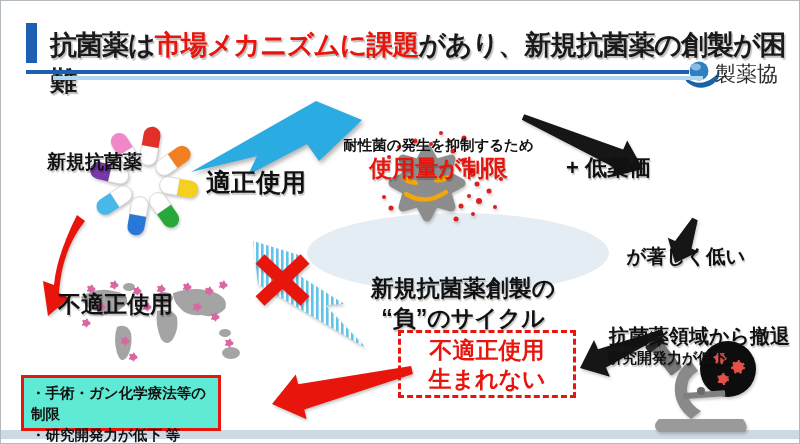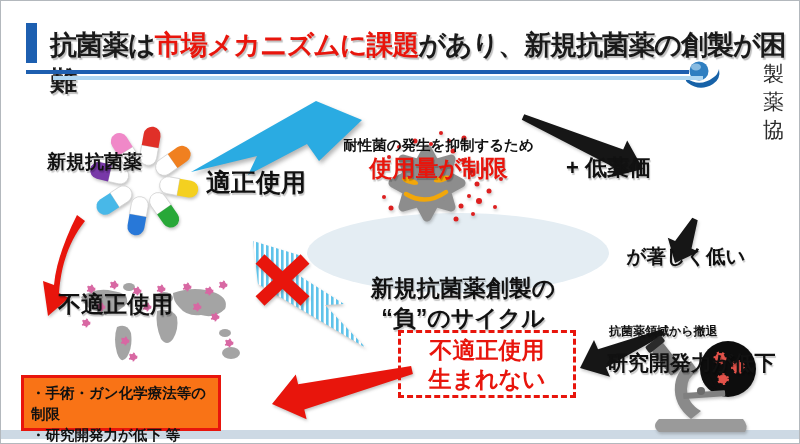--- a/index.html
+++ b/index.html
@@ -8,29 +8,29 @@
   .lbl{position:absolute;white-space:nowrap;font-weight:bold;color:#111;
        text-shadow:1px 1.5px 1px rgba(0,0,0,.22);margin-top:46px;}
   .ctr{text-align:center;}
   
   .accent-bar{position:absolute;left:25px;top:22px;width:11px;height:40px;background:#1d5fb0;}
   .title{position:absolute;left:48px;top:25px;font-size:27px;font-weight:bold;color:#1a1a1a;
          letter-spacing:-1px;text-shadow:1.5px 1.5px 1px rgba(0,0,0,.25);}
   .title .red{color:#e8150c;}
   .divider-dark{position:absolute;left:25px;top:69px;width:663px;height:4px;background:#1d5fb0;}
   .divider-light{position:absolute;left:52px;top:75px;width:650px;height:4px;background:#aed7f2;}
-  .logo-text{position:absolute;left:714px;top:59px;font-size:21px;font-weight:500;color:#2b2b2b;margin-left:48px;}
+  .logo-text{position:absolute;left:714px;top:59px;font-size:21px;font-weight:500;color:#2b2b2b;}
   
   .red-t{color:#e8150c;}
   
   .dashed-box{position:absolute;left:397px;top:329px;width:178px;height:68px;border:3px dashed #e8150c;
               box-sizing:border-box;text-align:center;font-weight:bold;color:#e8150c;font-size:23px;
               line-height:29px;padding-top:3px;background:rgba(255,255,255,.0);}
   .conseq-box{position:absolute;left:20px;top:374px;width:200px;height:56px;border:3px solid #e8150c;
-              box-sizing:border-box;background:#f97316;padding:5px 7px;font-size:14.5px;font-weight:bold;
+              box-sizing:border-box;background:#5eead4;padding:5px 7px;font-size:14.5px;font-weight:bold;
               color:#111;line-height:21px;}
   .bottom-band{position:absolute;left:0;top:429px;width:800px;height:9px;background:#cdd9e4;}
   svg{position:absolute;left:0;top:0;}
   .shadow{filter:drop-shadow(2px 3px 2px rgba(70,70,70,.40));}
   .shadow-soft{filter:drop-shadow(1.5px 2px 1.5px rgba(90,90,90,.35));}
 </style>
 </head>
 <body>
 
 <div class="slide">
@@ -202,22 +202,22 @@
   <div class="lbl" style="left:57px;top:242px;font-size:23px;">不適正使用</div>
 
   <div class="lbl ctr" style="left:330px;top:89px;width:215px;font-size:14.5px;text-shadow:none;">耐性菌の発生を抑制するため</div>
 
   <div class="lbl ctr red-t" style="left:330px;top:106px;width:215px;font-size:23px;">使用量が制限</div>
 
   <div class="lbl" style="left:565px;top:106px;font-size:22px;">+ 低薬価</div>
 
   <div class="lbl ctr" style="left:575px;top:196px;width:220px;font-size:19.5px;">が著しく低い</div>
 
-  <div class="lbl" style="left:608px;top:276px;font-size:12px;">抗菌薬領域から撤退</div>
-  <div class="lbl" style="left:606px;top:302px;font-size:21px;">研究開発力が低下</div>
+  <div class="lbl" style="left:608px;top:276px;font-size:20px;">抗菌薬領域から撤退</div>
+  <div class="lbl" style="left:606px;top:302px;font-size:15px;">研究開発力が低下</div>
 
   <div class="lbl ctr" style="left:312px;top:226px;width:300px;font-size:23px;">新規抗菌薬創製の</div>
   <div class="lbl ctr" style="left:312px;top:256px;width:300px;font-size:23px;">“負”のサイクル</div>
 
   <div class="dashed-box">
     <div>不適正使用</div>
     <div>生まれない</div>
   </div>
 
   <div class="lbl" style="left:315px;top:402px;font-size:20px;">供給困難</div>

